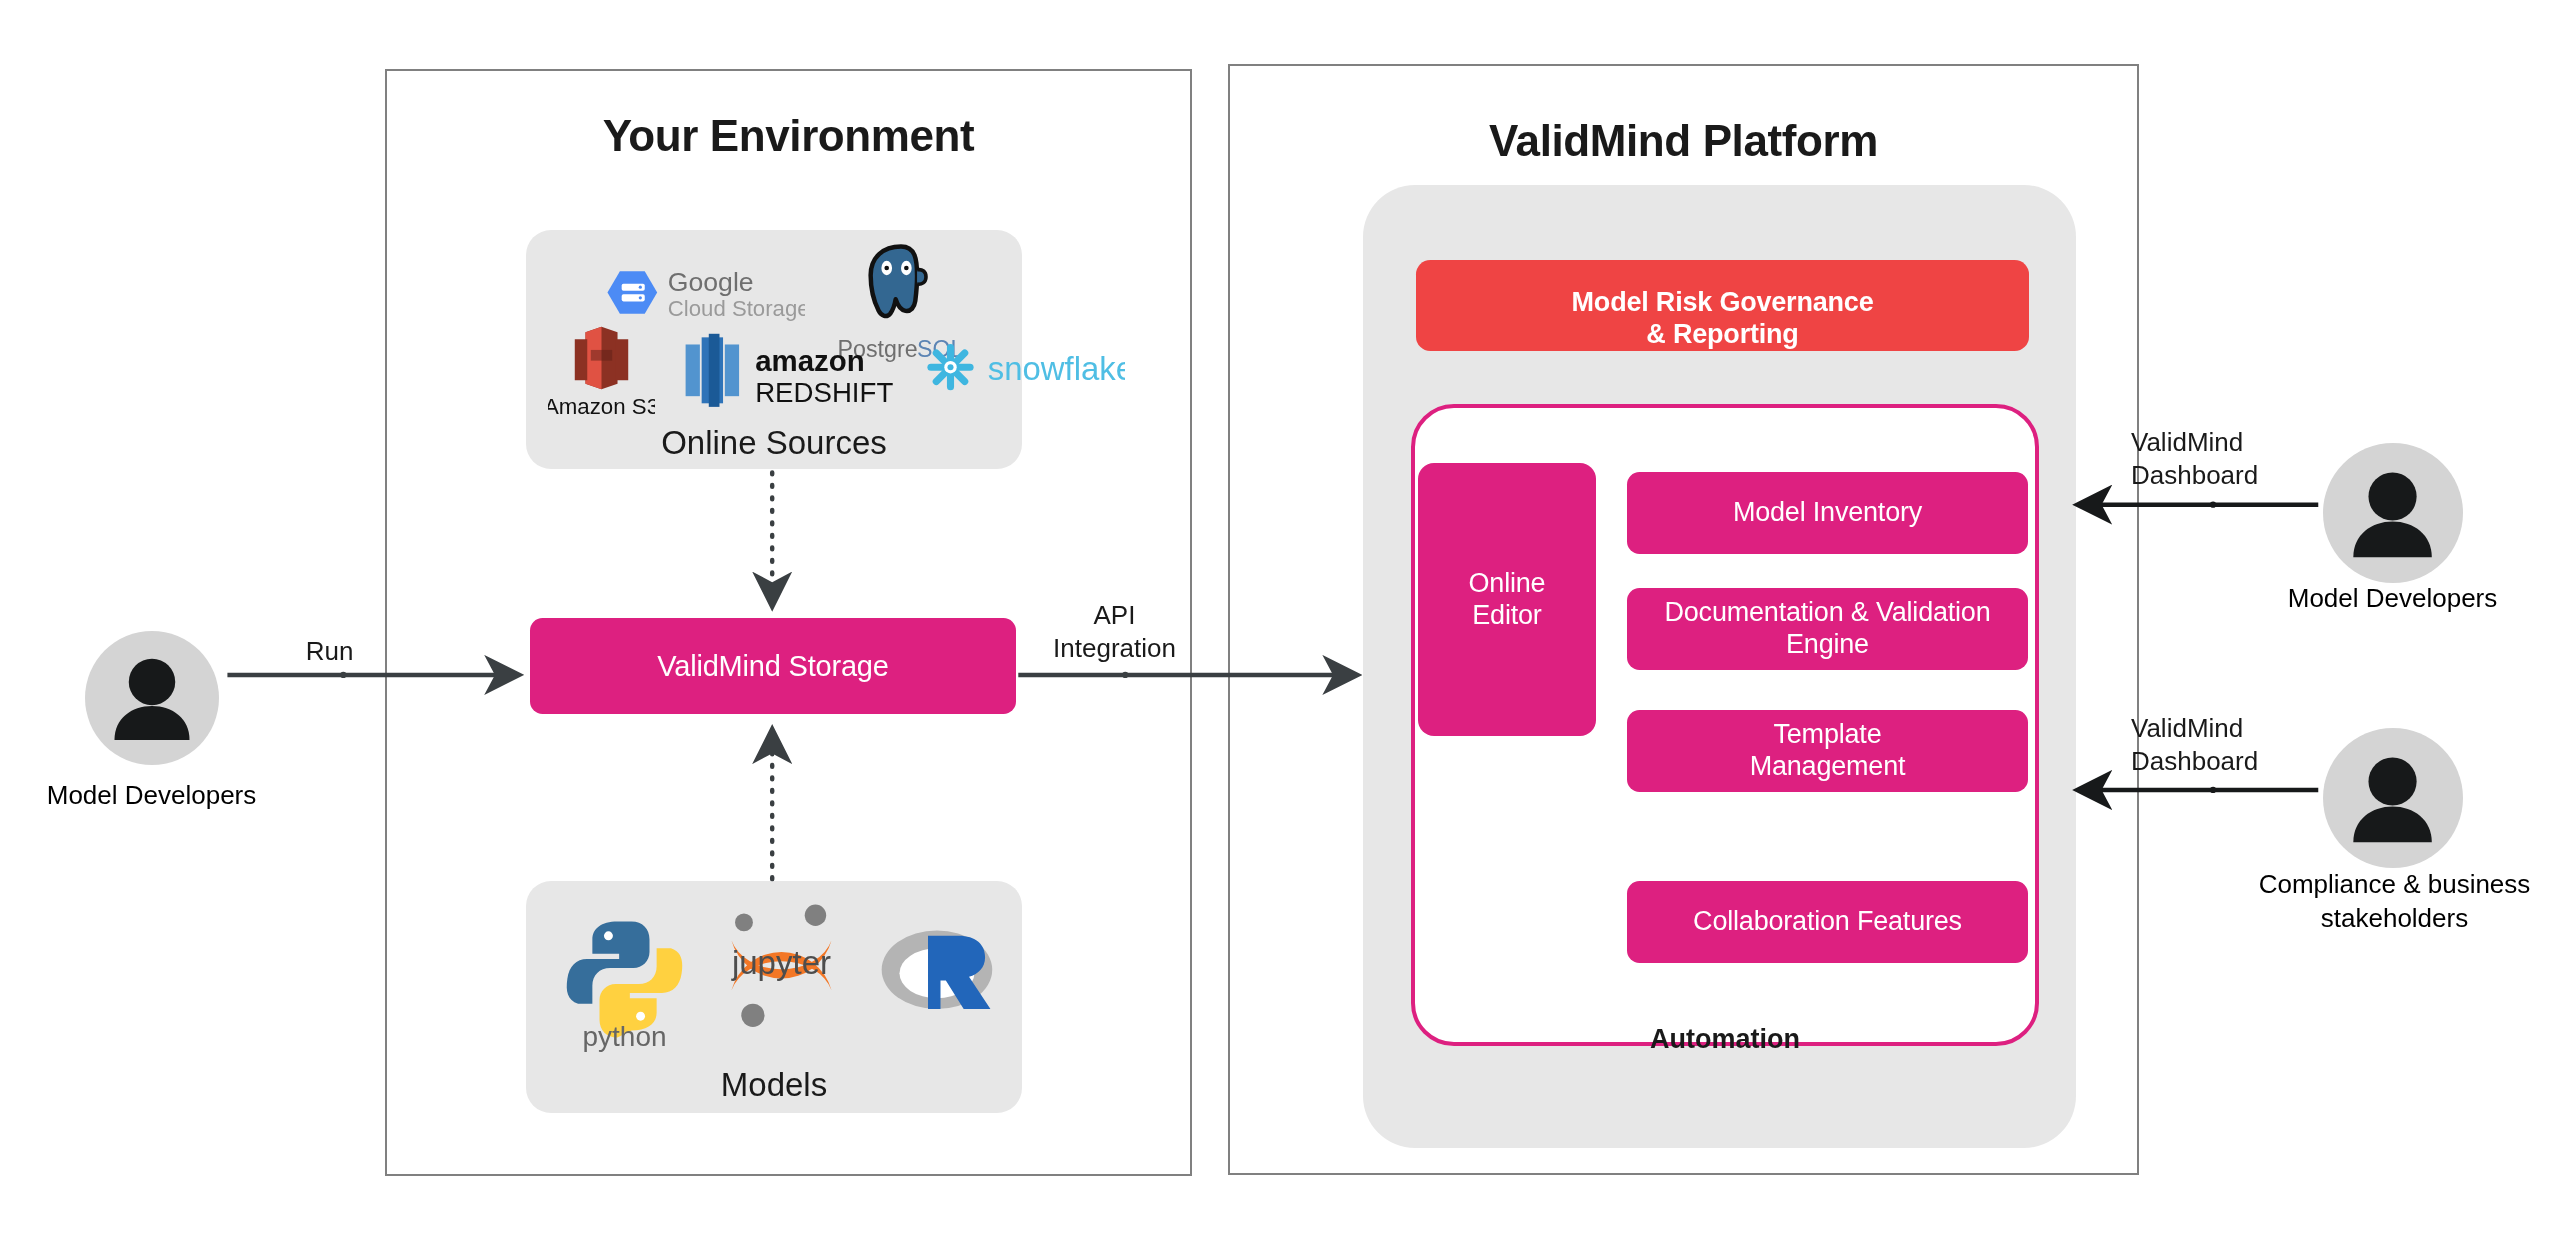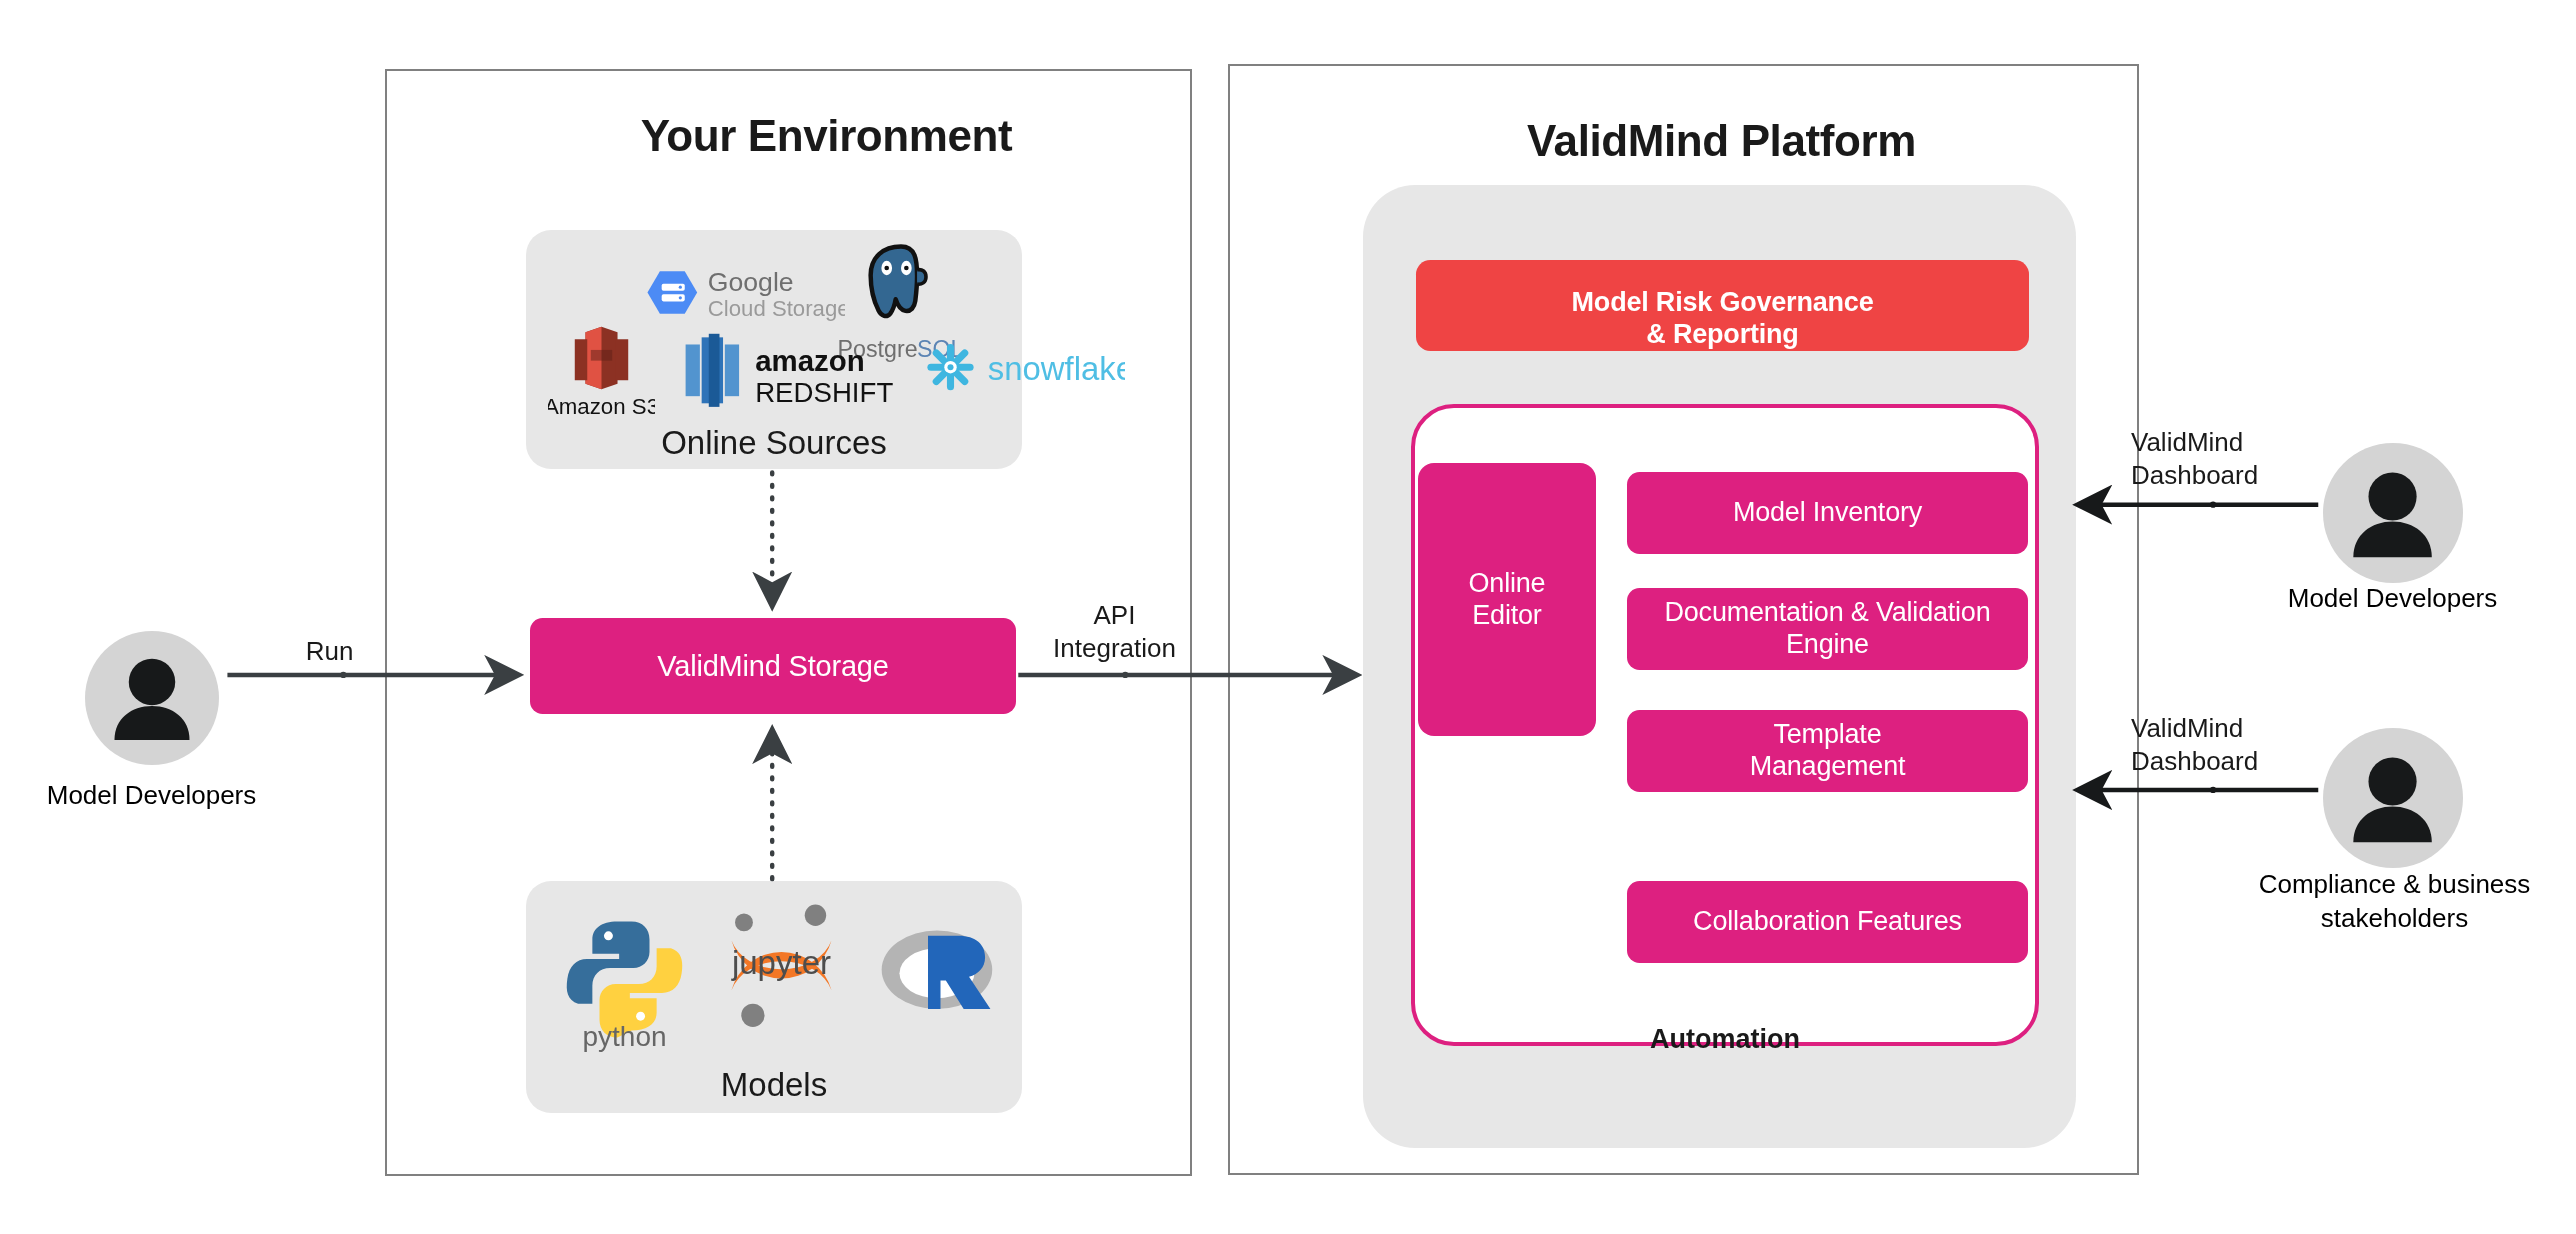--- a/index.html
+++ b/index.html
@@ -9,21 +9,21 @@
     -webkit-font-smoothing:antialiased;
   }
   .abs{position:absolute;}
 
   
   .panel{
     position:absolute;border:2.7px solid #808080;background:#ffffff;box-sizing:border-box;
   }
   .panel-title{
     position:absolute;width:100%;text-align:center;
-    font-weight:bold;color:#1a1a1a;letter-spacing:-0.4px;padding-left:38px;
+    font-weight:bold;color:#1a1a1a;letter-spacing:-0.4px;
   }
 
   
   .softbox{
     position:absolute;background:#E7E7E7;border-radius:25px;box-sizing:border-box;
   }
   .softbox-label{
     position:absolute;width:100%;text-align:center;color:#1a1a1a;
     font-size:33px;font-weight:400;
   }
@@ -67,21 +67,21 @@
   .logo-cap{position:absolute;width:100%;text-align:center;color:#111;}
 </style>
 </head>
 <body>
 
 <div class="panel" style="left:385px;top:69px;width:807px;height:1107px;"></div>
 <div class="panel-title" style="left:385px;top:111px;width:807px;font-size:44px;">Your Environment</div>
 
 <div class="softbox" style="left:526px;top:230px;width:496px;height:239px;"></div>
 
-<div class="logo" style="left:631px;top:257px;width:214px;height:71px;text-decoration:underline;">
+<div class="logo" style="left:591px;top:257px;width:214px;height:71px;text-decoration:underline;">
   <svg width="214" height="71" viewBox="0 0 240 80">
     <polygon points="18,40 32,16 60,16 74,40 60,64 32,64" fill="#4C8BF5"></polygon>
     <rect x="34" y="30" width="26" height="8" rx="2" fill="#ffffff"></rect>
     <rect x="34" y="42" width="26" height="8" rx="2" fill="#ffffff"></rect>
     <circle cx="55" cy="34" r="1.8" fill="#4C8BF5"></circle>
     <circle cx="55" cy="46" r="1.8" fill="#4C8BF5"></circle>
     <text x="86" y="38" font-family="Liberation Sans, sans-serif" font-size="30" fill="#6f6f6f">Google</text>
     <text x="86" y="66" font-family="Liberation Sans, sans-serif" font-size="25" fill="#9a9a9a">Cloud Storage</text>
   </svg>
 </div>

